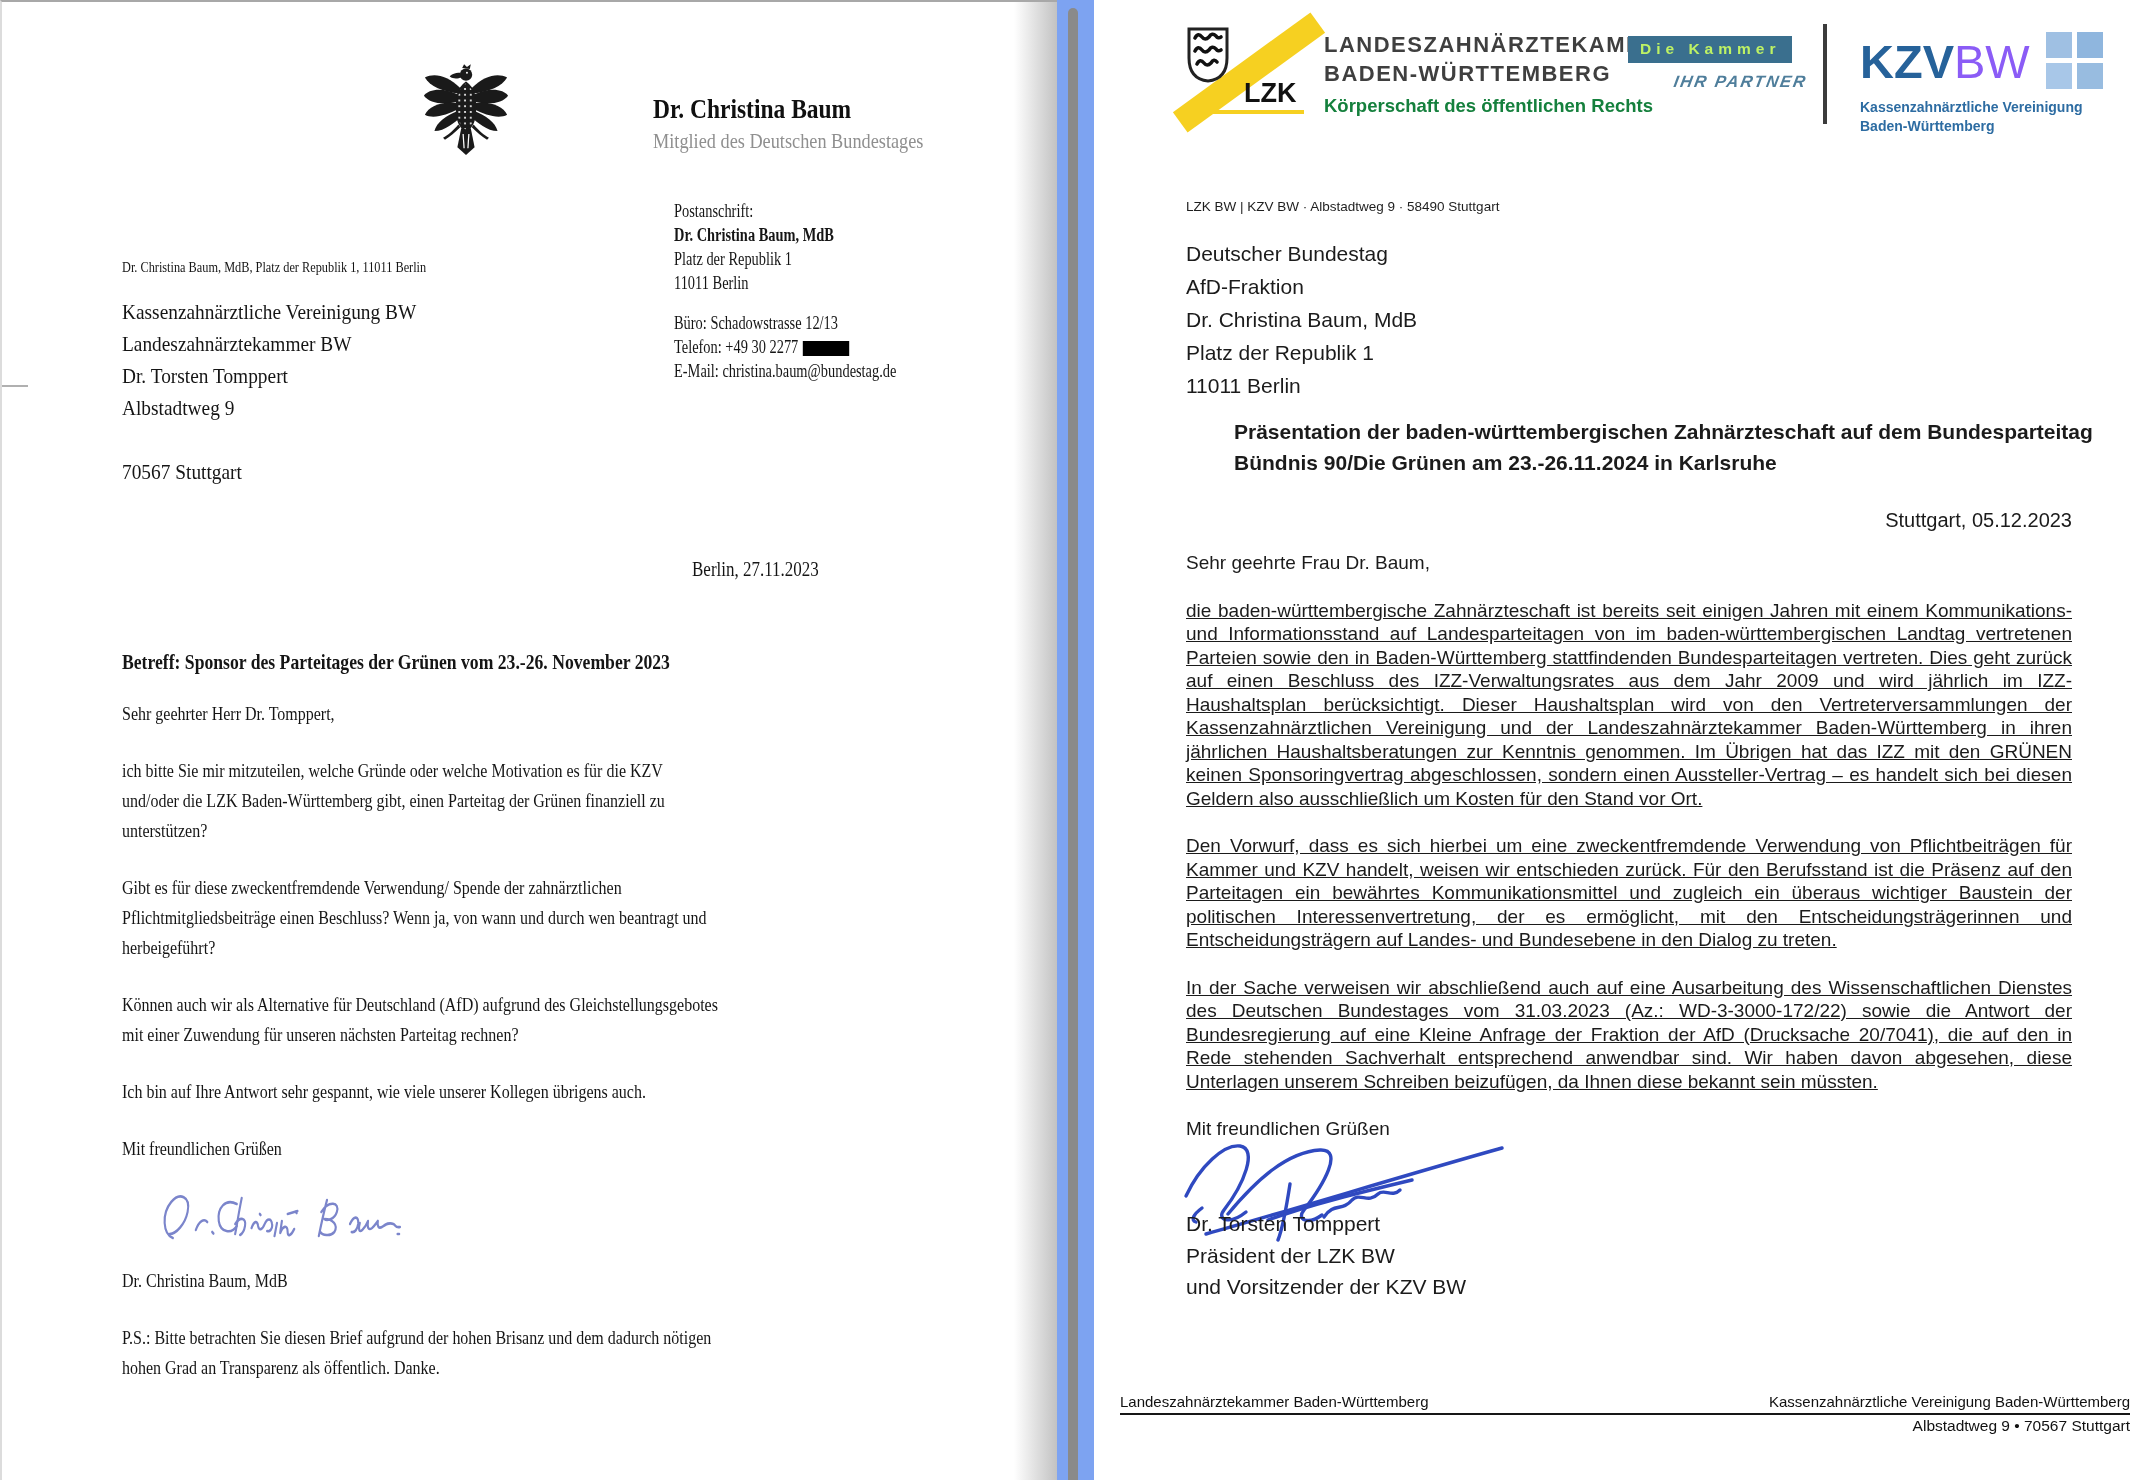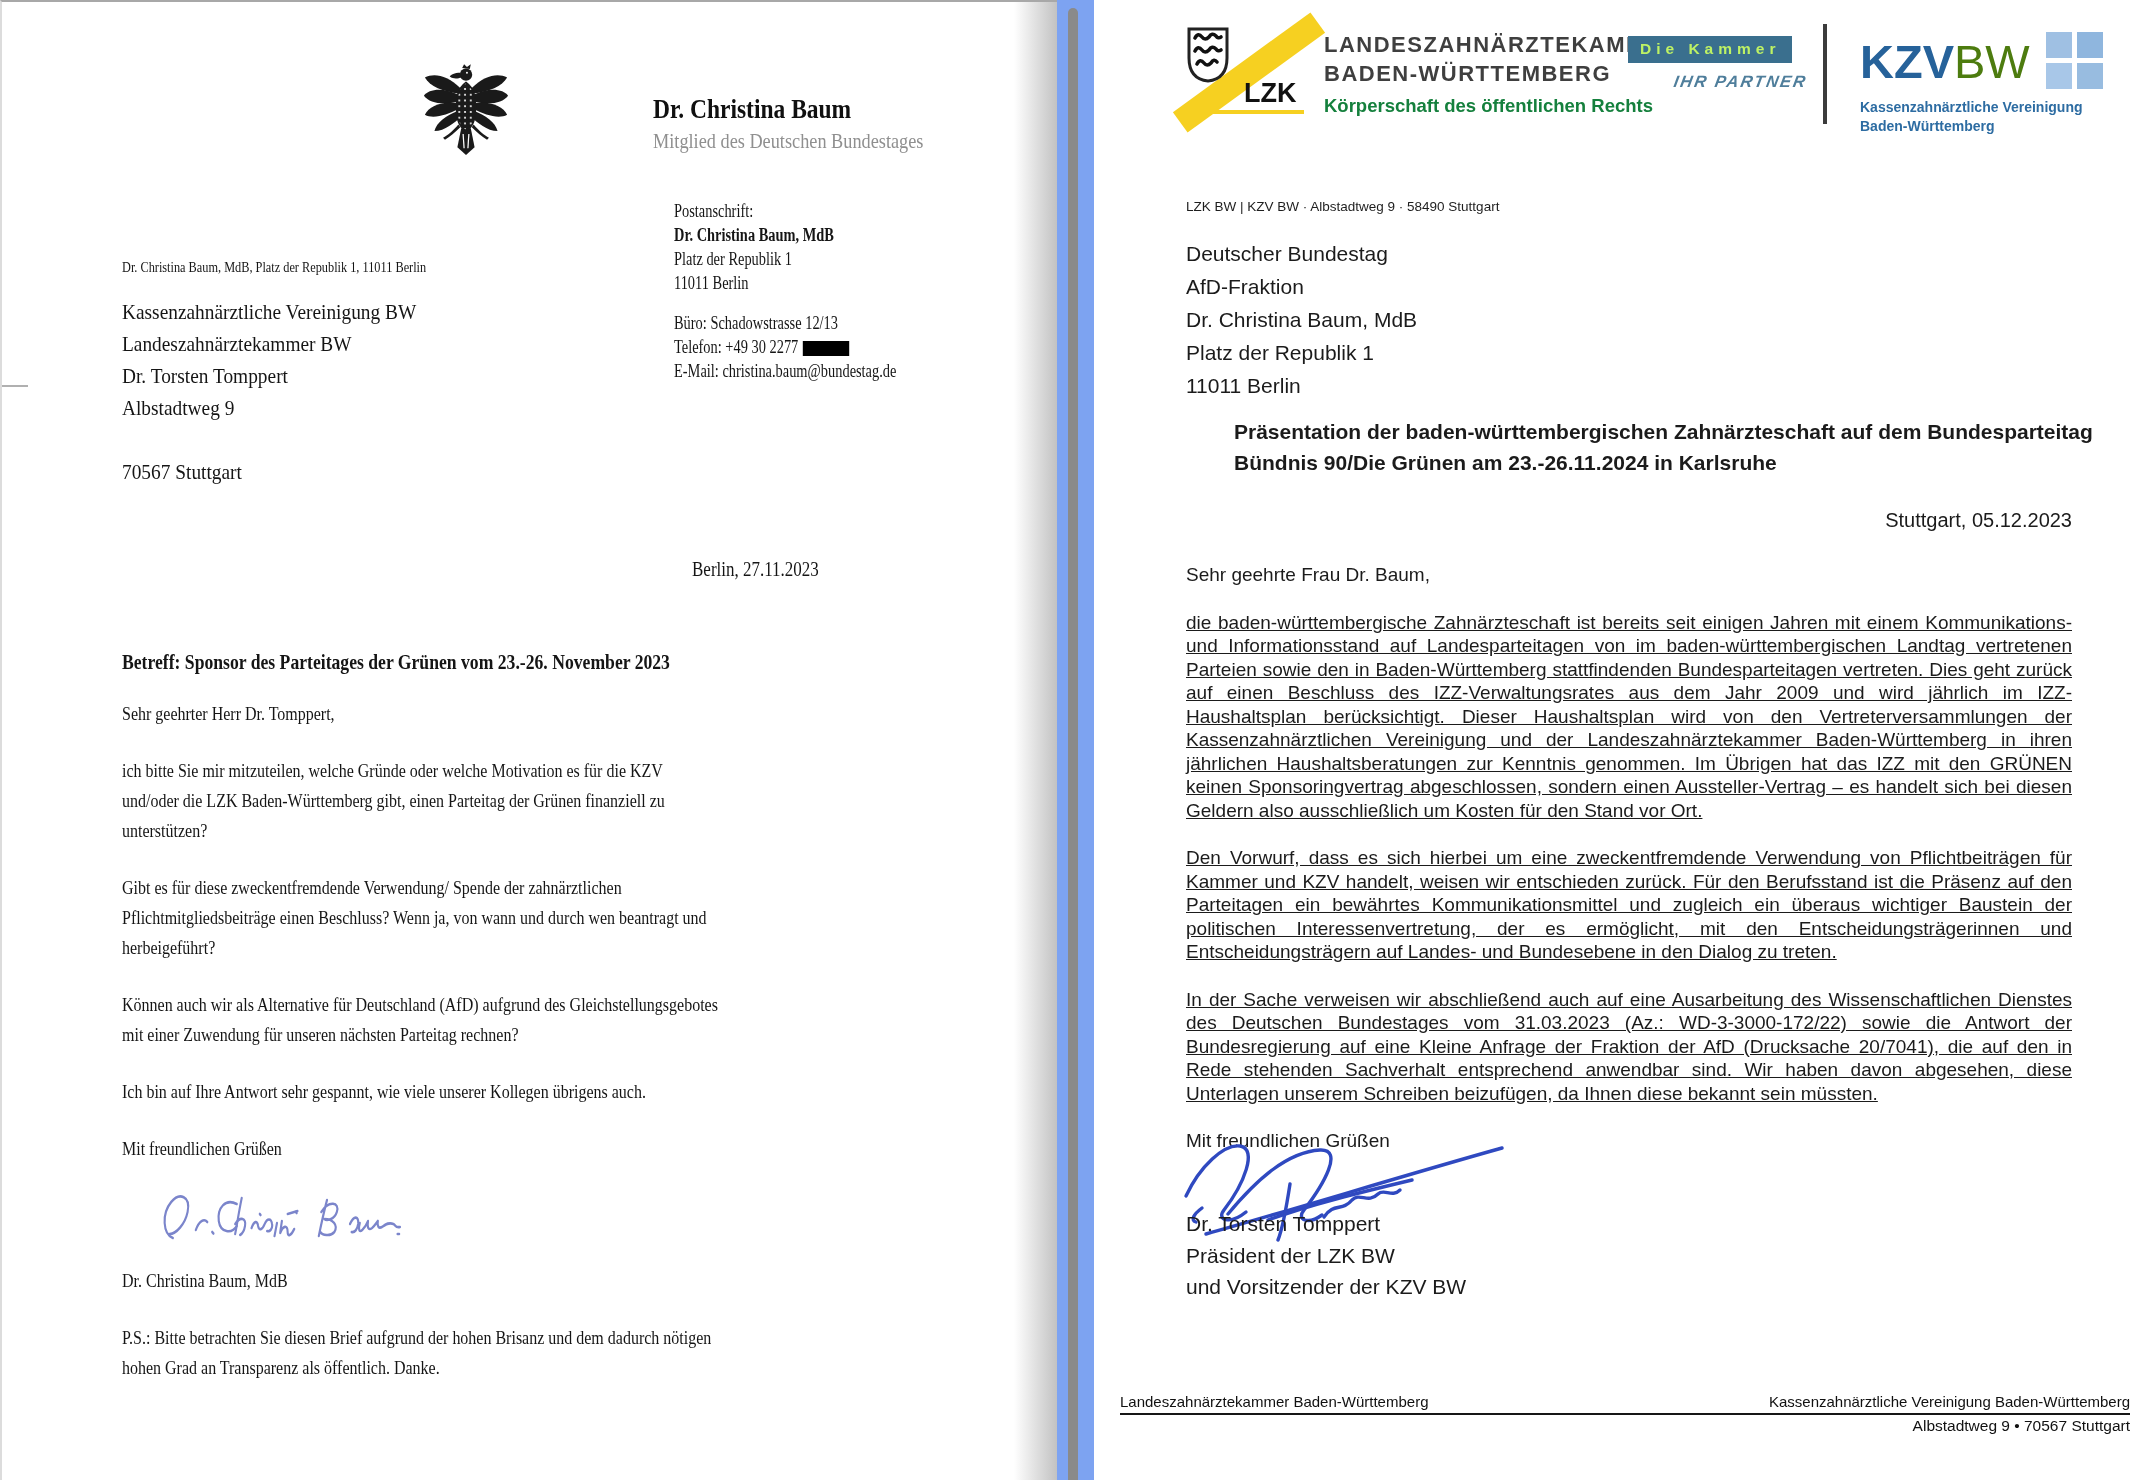--- a/index.html
+++ b/index.html
@@ -46,29 +46,29 @@
   .lzk-abbr{position:absolute;left:58px;top:52px;font-size:27px;font-weight:bold;color:#111;}
   .org-text{font-size:22px;font-weight:bold;letter-spacing:1.5px;line-height:29px;color:#3f3f3f;}
   .org-sub{font-size:18.5px;font-weight:bold;color:#15803d;}
   .kammer-badge{background:#3A6F8E;padding:4px 12px 5px 12px;}
   .kammer-badge span{color:#bef264;font-size:15.5px;font-weight:600;letter-spacing:5px;}
   .kammer-tagline{font-size:16.5px;font-weight:bold;font-style:italic;color:#4f7e9b;
                   letter-spacing:2px;transform:skewX(-10deg);}
   .logo-divider{position:absolute;left:729px;top:24px;width:4px;height:100px;background:#3c3c3c;}
   .kzv-abbr{font-size:47px;line-height:52px;}
   .kzv-abbr .k1{font-weight:bold;color:#26629A;}
-  .kzv-abbr .k2{font-weight:400;color:#4d7c0f;}
+  .kzv-abbr .k2{font-weight:400;color:#8b5cf6;}
   .kzv-squares{display:grid;grid-template-columns:26px 26px;grid-template-rows:26px 26px;gap:5px;}
   .kzv-squares div{width:26px;height:26px;}
   .kzv-sub{font-size:14px;font-weight:bold;color:#2D6CA2;line-height:19px;}
   .rt-ref{font-size:13.5px;color:#1e1e1e;}
   .rt-recipient{font-size:21px;line-height:33px;}
   .rt-subject{font-size:21px;font-weight:bold;line-height:31px;}
   .rt-date{font-size:20px;}
-  .rt-flow{font-size:19px;line-height:23.5px;margin-top:12px;}
+  .rt-flow{font-size:19px;line-height:23.5px;}
   .rt-flow .para{margin:0 0 24px 0;text-align:justify;text-decoration:underline;}
   .rt-flow .sal{margin:0 0 24px 0;}
   .rt-signer{font-size:21px;line-height:31.5px;}
   .rt-footer{font-size:15px;color:#111;}
   .rt-footer-row{display:flex;justify-content:space-between;border-bottom:2.5px solid #161616;padding-bottom:3px;}
   .rt-footer-addr{text-align:right;font-size:15.5px;margin-top:2px;}
 </style>
 </head>
 <body>
 

